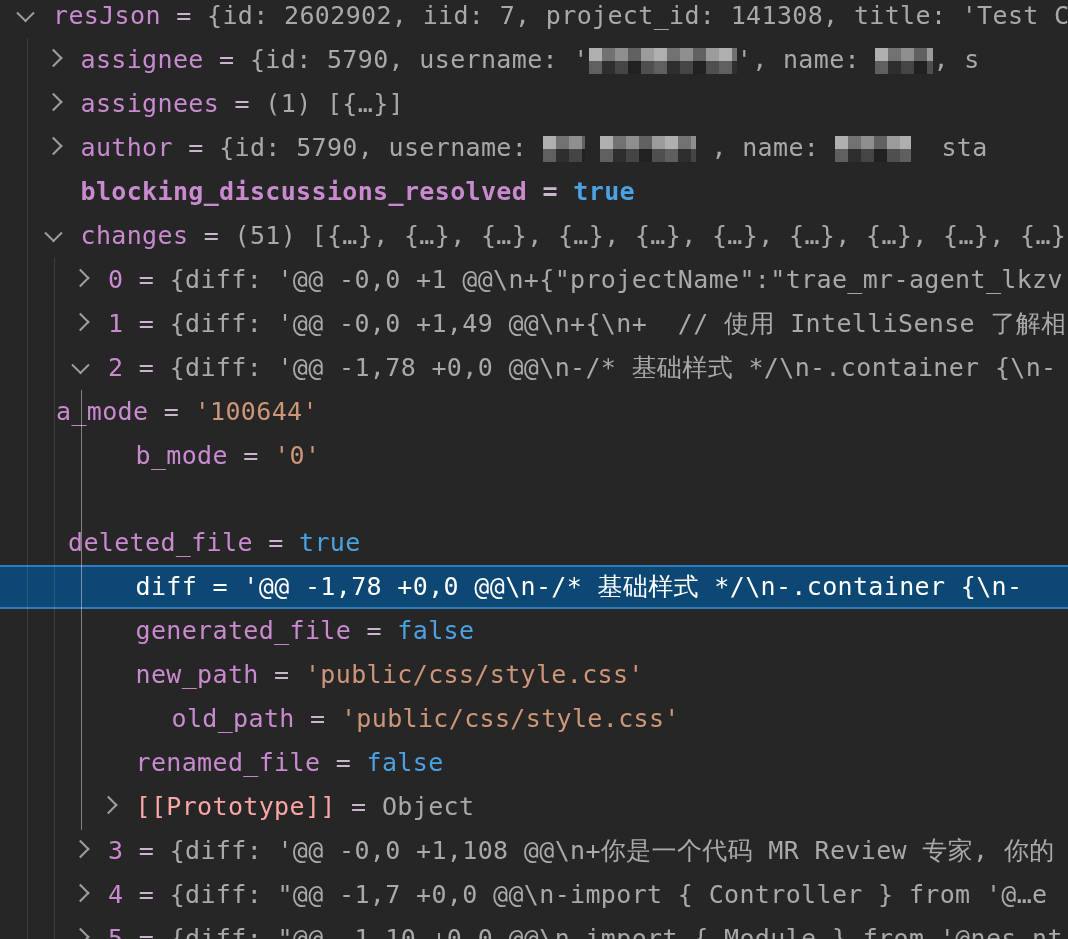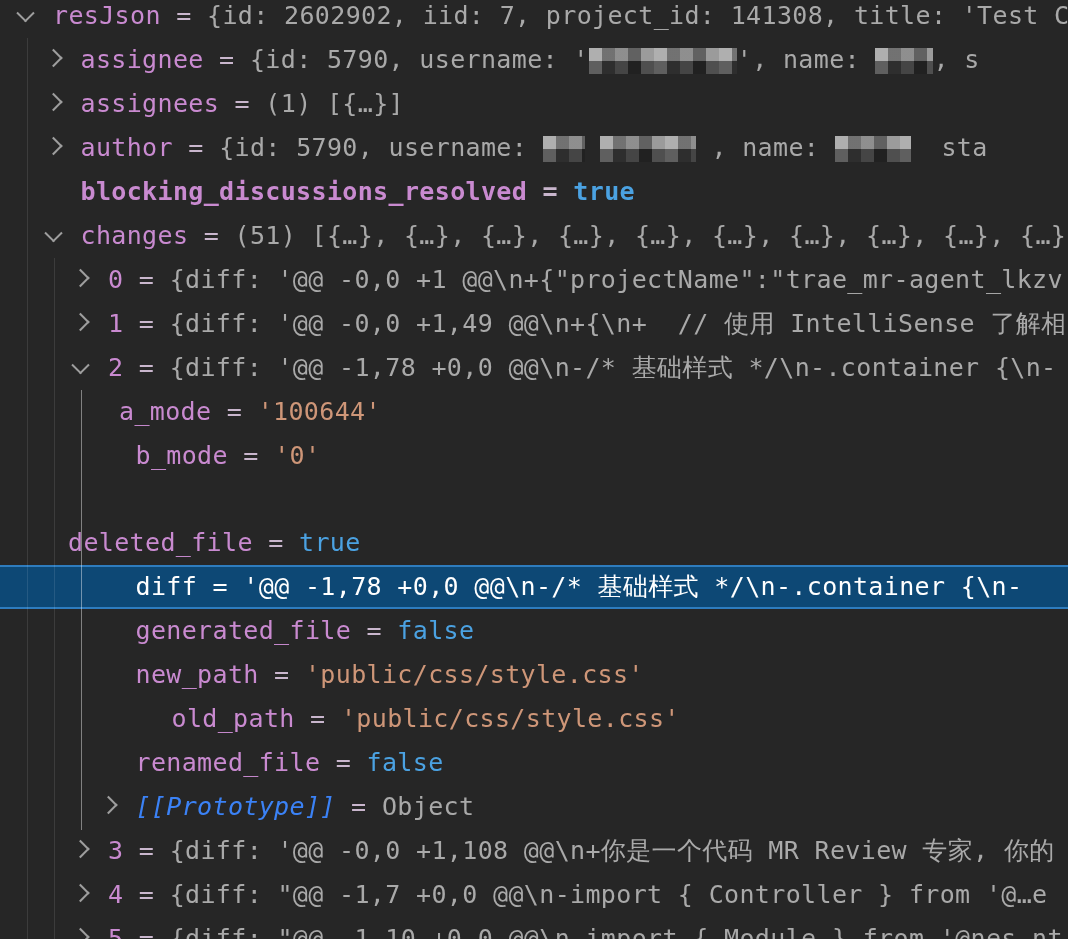--- a/index.html
+++ b/index.html
@@ -24,21 +24,21 @@
   .chevron{
     position:absolute;top:50%;
     width:11px;height:11px;
     border-right:2px solid #9e9e9e;
     border-bottom:2px solid #9e9e9e;
     display:inline-block;
   }
   .chevron.expanded{transform:translateY(-72%) rotate(45deg);}
   .chevron.collapsed{transform:translateY(-50%) rotate(-45deg);margin-top:-2px;}
   .seg-name{color:#c98ad0;}
-  .seg-proto{color:#3b82f6;font-style:italic;}
+  .seg-proto{color:#fca5a5;}
   .seg-eq{color:#c9b6cd;}
   .seg-plain{color:#a9a9a9;}
   .seg-string{color:#ce9678;}
   .seg-bool{color:#4ba2e2;}
   .tree-row.selected{
     background:#0d4875;
     border-top:2px solid #2e7cbe;
     border-bottom:2px solid #2e7cbe;
     line-height:40px;
   }
@@ -72,21 +72,21 @@
   <div id="rows">
       <div class="tree-row" style="padding-left: 53px;"><span class="chevron expanded" style="left: 19px;"></span><span class="row-text"><span class="seg-name">resJson</span><span class="seg-eq"> = </span><span class="seg-plain">{id: 2602902, iid: 7, project_id: 141308, title: 'Test C</span></span></div>
       <div class="tree-row" style="padding-left: 80.5px;"><span class="chevron collapsed" style="left: 46.5px;"></span><span class="row-text"><span class="seg-name">assignee</span><span class="seg-eq"> = </span><span class="seg-plain">{id: 5790, username: '</span><span class="blur" style="width: 148px;"></span><span class="seg-plain">', name: </span><span class="blur" style="width: 58px;"></span><span class="seg-plain">, s</span></span></div>
       <div class="tree-row" style="padding-left: 80.5px;"><span class="chevron collapsed" style="left: 46.5px;"></span><span class="row-text"><span class="seg-name">assignees</span><span class="seg-eq"> = </span><span class="seg-plain">(1) [{…}]</span></span></div>
       <div class="tree-row" style="padding-left: 80.5px;"><span class="chevron collapsed" style="left: 46.5px;"></span><span class="row-text"><span class="seg-name">author</span><span class="seg-eq"> = </span><span class="seg-plain">{id: 5790, username: </span><span class="blur" style="width: 42px;"></span><span class="seg-plain"> </span><span class="blur" style="width: 96px;"></span><span class="seg-plain"> , name: </span><span class="blur" style="width: 76px;"></span><span class="seg-plain">  sta</span></span></div>
       <div class="tree-row" style="padding-left: 80.5px; font-weight: bold;"><span class="row-text"><span class="seg-name">blocking_discussions_resolved</span><span class="seg-eq"> = </span><span class="seg-bool">true</span></span></div>
       <div class="tree-row" style="padding-left: 80.5px;"><span class="chevron expanded" style="left: 46.5px;"></span><span class="row-text"><span class="seg-name">changes</span><span class="seg-eq"> = </span><span class="seg-plain">(51) [{…}, {…}, {…}, {…}, {…}, {…}, {…}, {…}, {…}, {…}</span></span></div>
       <div class="tree-row" style="padding-left: 108px;"><span class="chevron collapsed" style="left: 74px;"></span><span class="row-text"><span class="seg-name">0</span><span class="seg-eq"> = </span><span class="seg-plain">{diff: '@@ -0,0 +1 @@\n+{"projectName":"trae_mr-agent_lkzv</span></span></div>
       <div class="tree-row" style="padding-left: 108px;"><span class="chevron collapsed" style="left: 74px;"></span><span class="row-text"><span class="seg-name">1</span><span class="seg-eq"> = </span><span class="seg-plain">{diff: '@@ -0,0 +1,49 @@\n+{\n+  // 使用 IntelliSense 了解相</span></span></div>
       <div class="tree-row" style="padding-left: 108px;"><span class="chevron expanded" style="left: 74px;"></span><span class="row-text"><span class="seg-name">2</span><span class="seg-eq"> = </span><span class="seg-plain">{diff: '@@ -1,78 +0,0 @@\n-/* 基础样式 */\n-.container {\n-</span></span></div>
-      <div class="tree-row" style="padding-left: 119px;"><span class="row-text"><span class="seg-name">a_mode</span><span class="seg-eq"> = </span><span class="seg-string">'100644'</span></span></div>
+      <div class="tree-row" style="padding-left: 56px;"><span class="row-text"><span class="seg-name">a_mode</span><span class="seg-eq"> = </span><span class="seg-string">'100644'</span></span></div>
       <div class="tree-row" style="padding-left: 135.5px;"><span class="row-text"><span class="seg-name">b_mode</span><span class="seg-eq"> = </span><span class="seg-string">'0'</span></span></div>
       <div class="tree-row" style="padding-left: 68px; margin-top: 43px;"><span class="row-text"><span class="seg-name">deleted_file</span><span class="seg-eq"> = </span><span class="seg-bool">true</span></span></div>
       <div class="tree-row selected" style="padding-left: 135.5px;"><span class="row-text"><span class="seg-name">diff</span><span class="seg-eq"> = </span><span class="seg-string">'@@ -1,78 +0,0 @@\n-/* 基础样式 */\n-.container {\n-</span></span></div>
       <div class="tree-row" style="padding-left: 135.5px;"><span class="row-text"><span class="seg-name">generated_file</span><span class="seg-eq"> = </span><span class="seg-bool">false</span></span></div>
       <div class="tree-row" style="padding-left: 135.5px;"><span class="row-text"><span class="seg-name">new_path</span><span class="seg-eq"> = </span><span class="seg-string">'public/css/style.css'</span></span></div>
       <div class="tree-row" style="padding-left: 135.5px; margin-left: 36px;"><span class="row-text"><span class="seg-name">old_path</span><span class="seg-eq"> = </span><span class="seg-string">'public/css/style.css'</span></span></div>
       <div class="tree-row" style="padding-left: 135.5px;"><span class="row-text"><span class="seg-name">renamed_file</span><span class="seg-eq"> = </span><span class="seg-bool">false</span></span></div>
       <div class="tree-row" style="padding-left: 135.5px;"><span class="chevron collapsed" style="left: 101.5px;"></span><span class="row-text"><span class="seg-proto">[[Prototype]]</span><span class="seg-eq"> = </span><span class="seg-plain">Object</span></span></div>
       <div class="tree-row" style="padding-left: 108px;"><span class="chevron collapsed" style="left: 74px;"></span><span class="row-text"><span class="seg-name">3</span><span class="seg-eq"> = </span><span class="seg-plain">{diff: '@@ -0,0 +1,108 @@\n+你是一个代码 MR Review 专家, 你的</span></span></div>
       <div class="tree-row" style="padding-left: 108px;"><span class="chevron collapsed" style="left: 74px;"></span><span class="row-text"><span class="seg-name">4</span><span class="seg-eq"> = </span><span class="seg-plain">{diff: "@@ -1,7 +0,0 @@\n-import { Controller } from '@…e</span></span></div>

